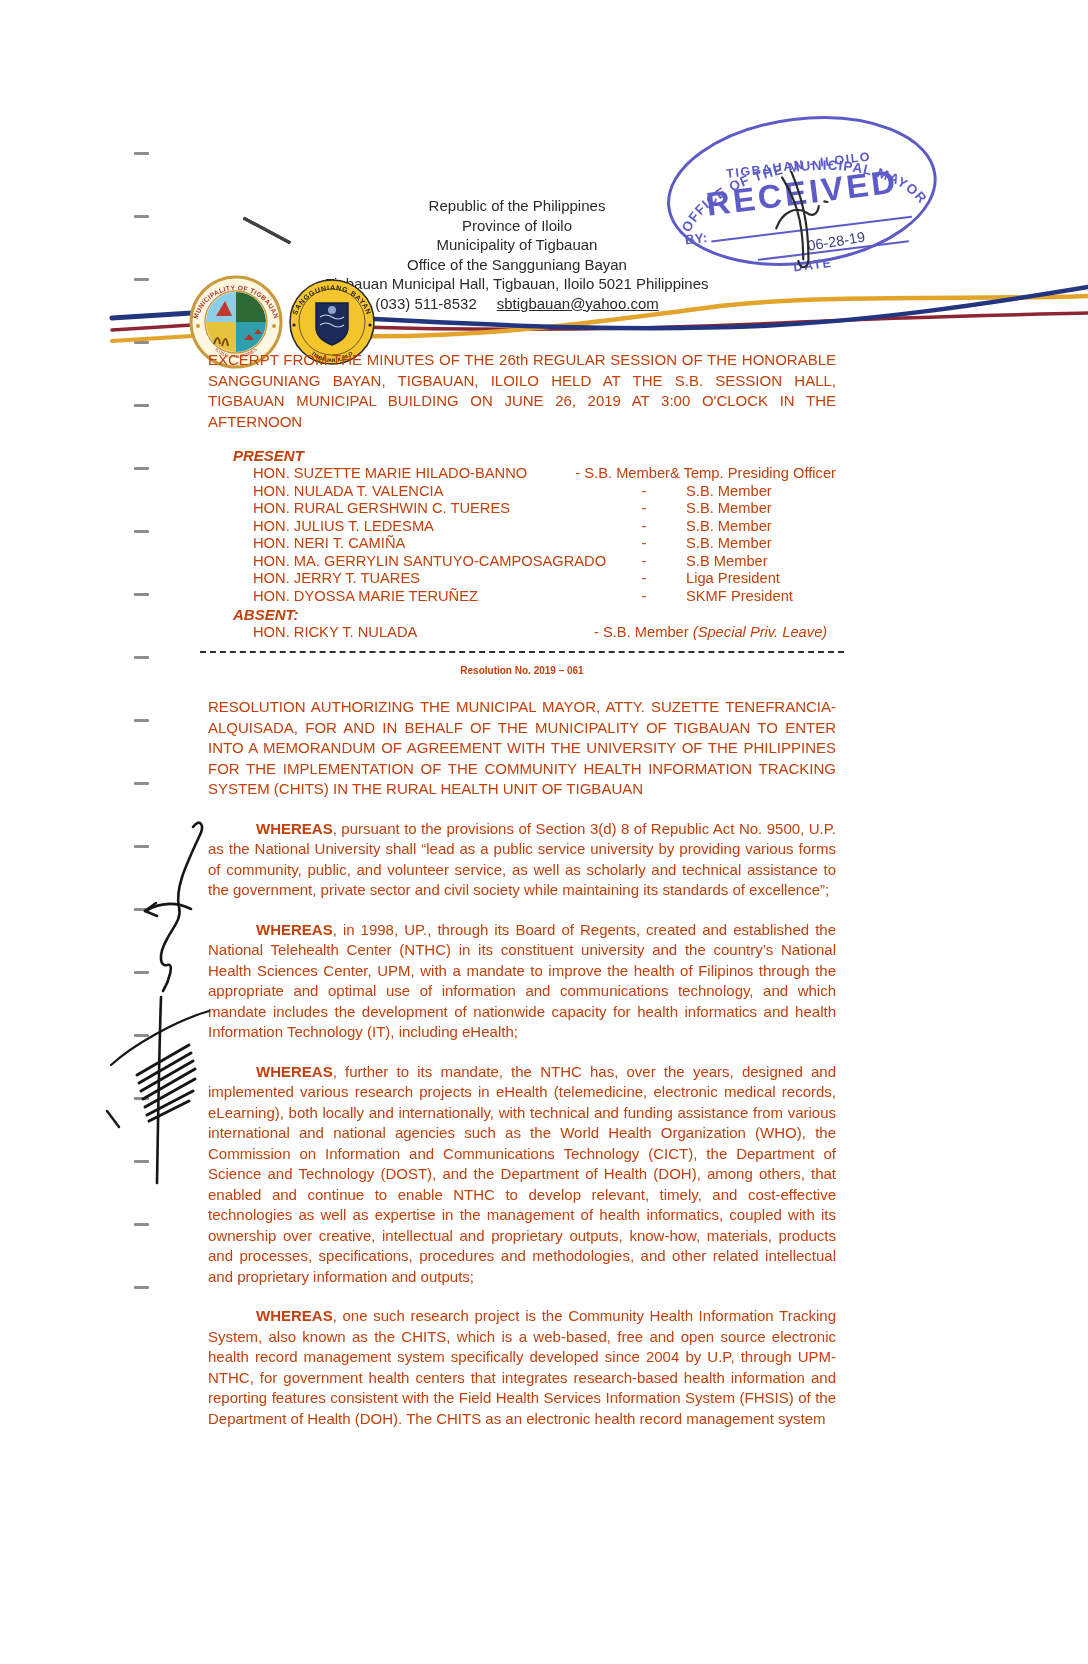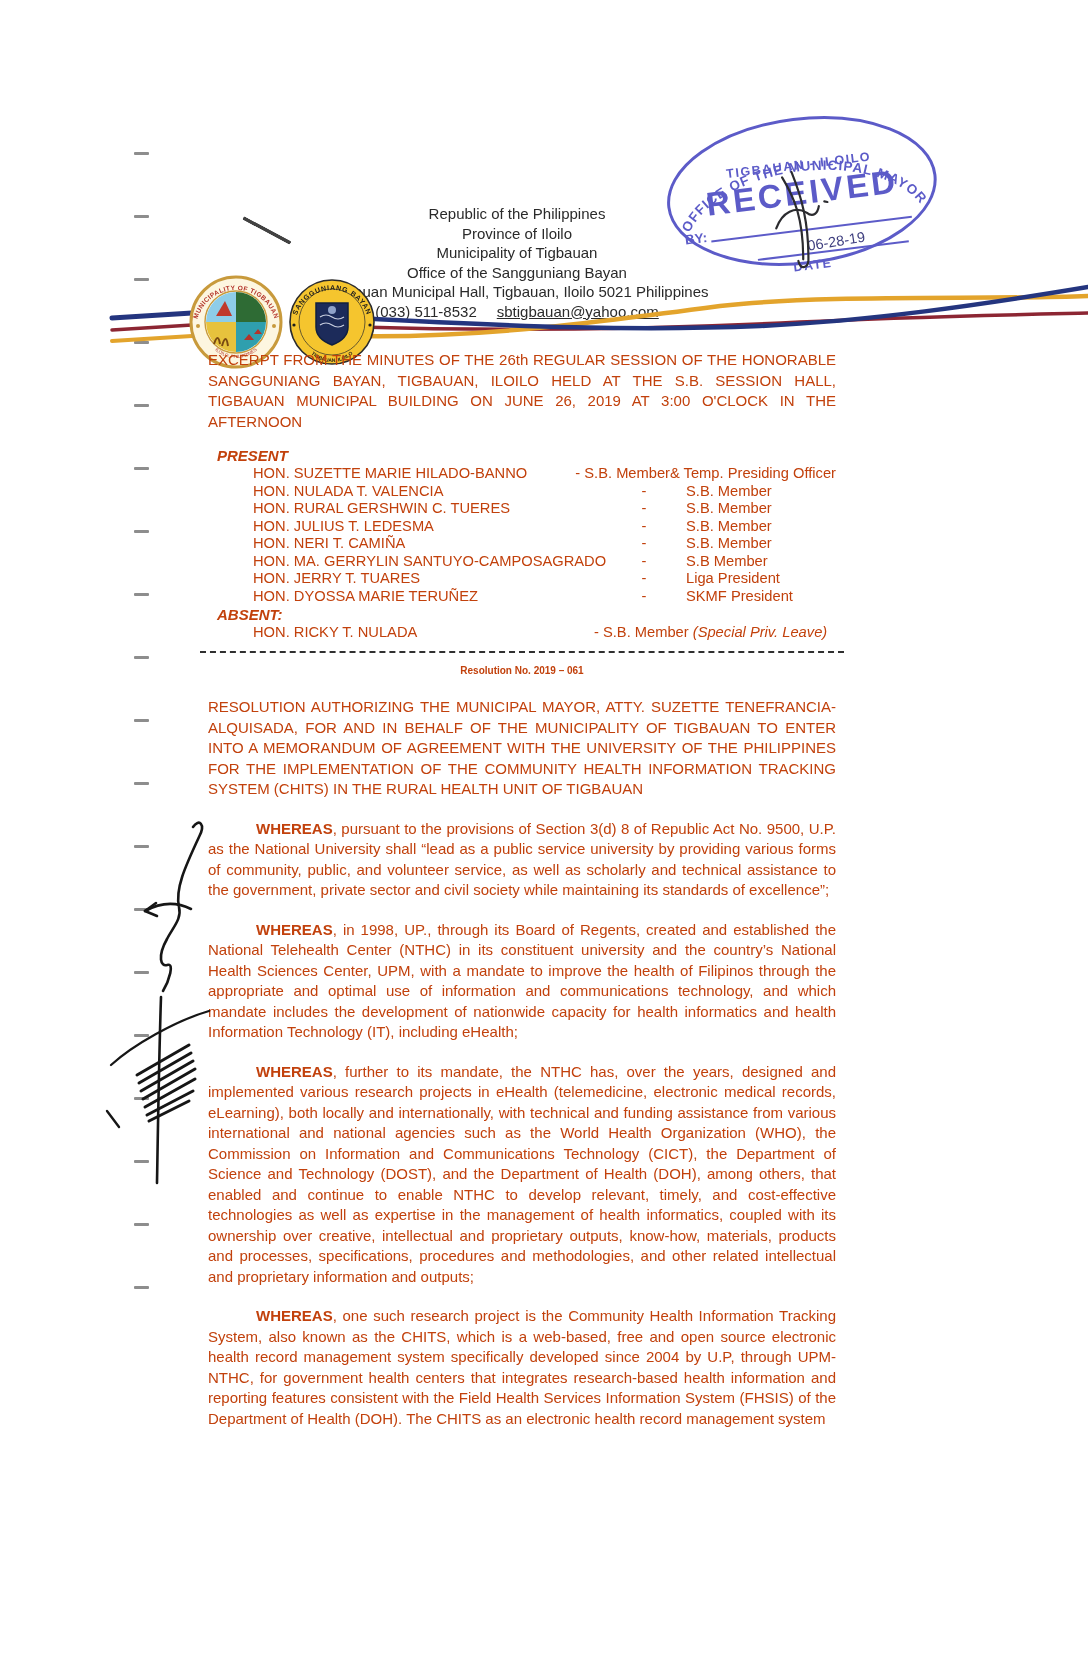--- a/index.html
+++ b/index.html
@@ -9,40 +9,40 @@
 
   
   .ticks{position:absolute;left:134px;top:152px;width:18px;height:1200px}
   .tick{position:absolute;left:0;width:15px;height:3px;background:#8d8d8d;border-radius:1px}
 
   
   .pen-stroke{position:absolute;left:244px;top:216px;width:54px;height:0;
       border-top:4px solid #424242;border-radius:3px;transform:rotate(28deg);transform-origin:left top}
 
   
-  .header{position:absolute;left:0;top:204px;width:1034px;text-align:center;
+  .header{position:absolute;left:0;top:196px;width:1034px;text-align:center;
           font-size:15px;line-height:19.5px;color:#2a2a2a}
   .contact .email{text-decoration:underline;margin-left:20px}
 
   
   .ribbons{position:absolute;left:0;top:0;z-index:1}
   .seal{position:absolute;z-index:2}
   .seal-muni{left:188px;top:274px}
   .seal-sb{left:287px;top:277px}
 
   
   .stamp{position:absolute;left:652px;top:103px;width:300px;height:178px;
          transform:rotate(-7deg);z-index:3;opacity:.92}
   .stamp svg text{font-family:"Liberation Sans",sans-serif}
 
   
   .content{position:absolute;left:208px;top:350px;width:628px;z-index:2;
            font-size:15px;line-height:20.5px;text-align:justify;color:#c2410c}
   .excerpt{margin:0 0 14px 0}
-  .sec-label{font-weight:bold;font-style:italic;margin-left:9px;line-height:19px;text-align:left}
+  .sec-label{font-weight:bold;font-style:italic;margin-left:25px;line-height:19px;text-align:left}
   .att-row{display:flex;margin-left:45px;line-height:17.5px;font-size:14.7px;text-align:left}
   .att-name{flex:1 1 auto;white-space:nowrap}
   .att-right{flex:0 0 212px;display:flex;white-space:nowrap;text-align:left}
   .att-row.absent .att-right{flex-basis:242px}
   .tab .att-dash{flex:0 0 40px;text-align:center}
   .tab .att-role{padding-left:22px}
   .att-note{font-style:italic}
   .separator{border-bottom:2.5px dashed #2f2f2f;margin:9px -8px 7px -8px;height:0}
   .res-no{text-align:center;font-weight:bold;font-size:10px;margin:8px 0 16px}
   .res-title{margin:0}

